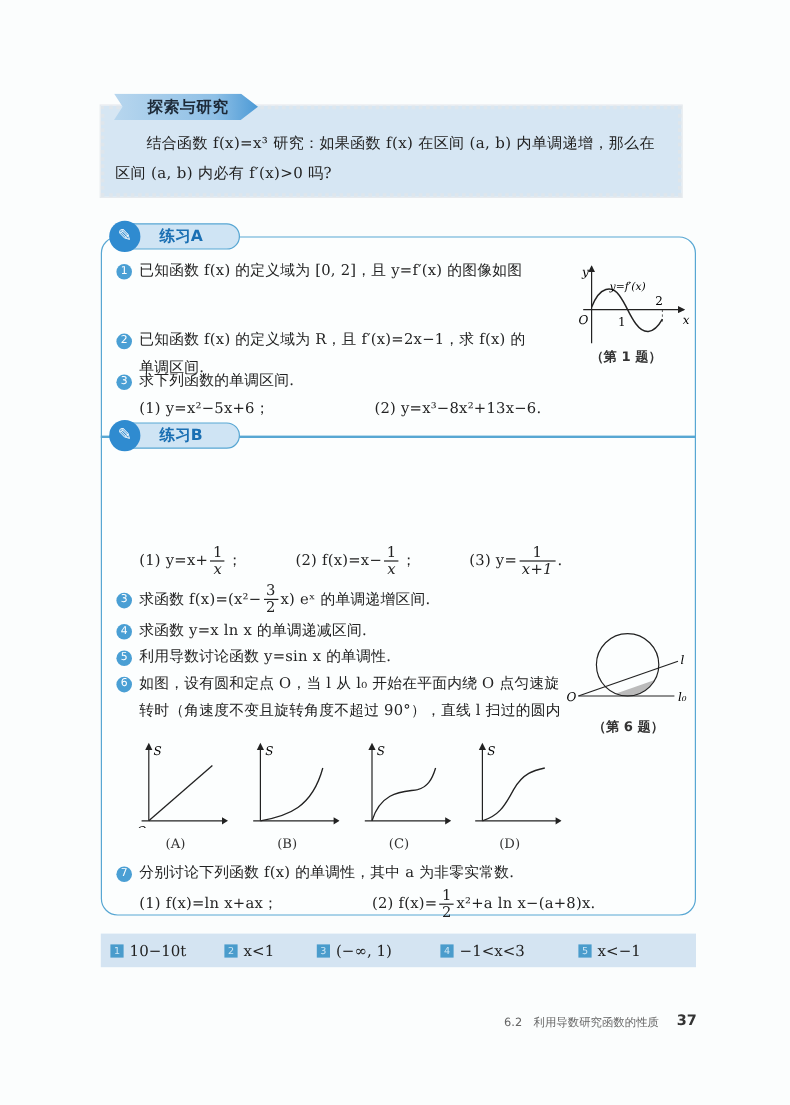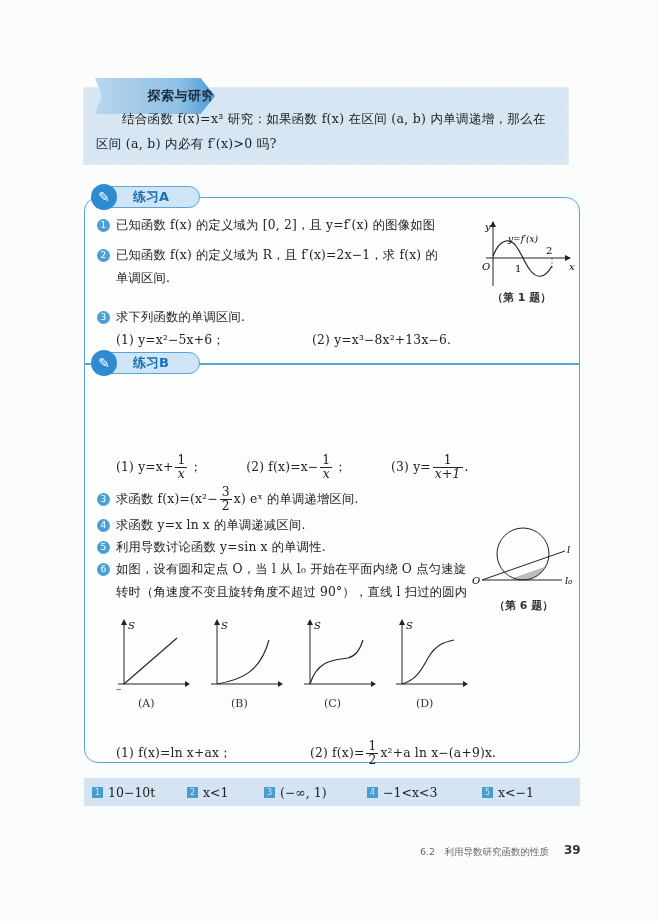--- a/index.html
+++ b/index.html
@@ -10,24 +10,24 @@
   .page { position: absolute; left: 0; top: 0; width: 658px; height: 921px; }
 
   
   .explore {
     position: absolute; left: 84px; top: 88px; width: 484px; height: 76px;
     background: #d6e6f3;
     border: 3px dotted #dfe6ec;
     outline: 1px solid #e6eaee;
   }
   .explore-tab {
-    position: absolute; left: 95px; top: 78px; width: 120px; height: 36px;
+    position: absolute; left: 95px; top: 78px; width: 120px; height: 22px;
     background: linear-gradient(90deg, #b7d6ee 0%, #8fc0e6 70%, #4c9ad6 100%);
     clip-path: polygon(0 0, 88% 0, 100% 50%, 88% 100%, 0 100%, 6% 50%);
-    display: flex; align-items: center; padding-left: 28px; justify-content: flex-end;
+    display: flex; align-items: center; padding-left: 28px;
   }
   .explore-tab span { font-family: "DejaVu Sans", sans-serif; font-weight: bold; font-size: 13px; color: #1d2a38; letter-spacing: 0.5px; }
   .explore-text { position: absolute; left: 96px; top: 106px; width: 470px; font-size: 12.5px; line-height: 25px; letter-spacing: 0.3px; }
   .explore-text .indent { padding-left: 26px; }
 
   
   .practice {
     position: absolute; left: 84px; top: 197px; width: 496px; height: 566px;
     border: 1.5px solid #58a7d3; border-radius: 14px; background: #fcfefe;
   }
@@ -95,21 +95,21 @@
   <div class="divider"></div>
 
   <div class="badge" style="left:94px; top:186px;">
     <div class="ico">✎</div>
     <span class="lbl">练习A</span>
   </div>
 
   <div class="q" style="left:97px; top:214px;">
     <span class="num">1</span><span>已知函数 f(x) 的定义域为 [0, 2]，且 y=f′(x) 的图像如图</span><br>
   </div>
-  <div class="q" style="left:97px; top:244px;">
+  <div class="q" style="left:97px; top:272px;">
     <span class="num">2</span><span>已知函数 f(x) 的定义域为 R，且 f′(x)=2x−1，求 f(x) 的</span><br>
     <span style="padding-left:19px">单调区间.</span>
   </div>
   <div class="q" style="left:97px; top:306px;">
     <span class="num">3</span><span>求下列函数的单调区间.</span><br>
     <span style="padding-left:19px">(1) y=x²−5x+6；</span>
     <span style="position:absolute; left:215px;">(2) y=x³−8x²+13x−6.</span>
   </div>
 
   <svg style="position:absolute; left:478px; top:218px;" width="100" height="80">
@@ -207,24 +207,27 @@
   <svg style="position:absolute; left:390px; top:618px;" width="78" height="72">
     <line x1="12" y1="66" x2="12" y2="4" stroke="#222"></line>
       <path d="M9,7 L12,1 L15,7z" fill="#222"></path>
     <line x1="6" y1="66" x2="76" y2="66" stroke="#222"></line>
       <path d="M73,63 L78,66 L73,69z" fill="#222"></path>
     <path d="M12,66 C25,62 30,55 38,40 C46,26 55,24 64,22" fill="none" stroke="#222" stroke-width="1.1"></path>
     <text x="16" y="11" font-size="10" font-style="italic" font-family="DejaVu Serif, serif">S</text>
   </svg>
   <div class="opt-label" style="left:416px; top:697px;">(D)</div>
 
+  <div class="q" style="left:97px; top:716px;">
+    <span class="num">7</span><span>分别讨论下列函数 f(x) 的单调性，其中 a 为非零实常数.</span>
+  </div>
   <div class="q" style="left:116px; top:738px; line-height:30px;">
     <span>(1) f(x)=ln x+ax；</span>
     <span style="display:inline-block; width:70px;"></span>
-    <span>(2) f(x)=</span><span class="frac"><span class="n">1</span><span class="d" style="font-style:normal">2</span></span><span>x²+a ln x−(a+9)x.</span>
+    <span>(2) f(x)=</span><span class="frac"><span class="n">1</span><span class="d" style="font-style:normal">2</span></span><span>x²+a ln x−(a+8)x.</span>
   </div>
 
   <div class="answers">
     <div class="ans" style="width:95px">
         <span class="box">1</span>
         <span>10−10t</span>
       </div>
     <div class="ans" style="width:77px">
         <span class="box">2</span>
         <span>x&lt;1</span>
@@ -237,14 +240,14 @@
         <span class="box">4</span>
         <span>−1&lt;x&lt;3</span>
       </div>
     <div class="ans">
         <span class="box">5</span>
         <span>x&lt;−1</span>
       </div>
   </div>
 
   <div class="footer">6.2　利用导数研究函数的性质</div>
-  <div class="page-num">39</div>
+  <div class="page-num">37</div>
 </div>
 
 </body></html>

